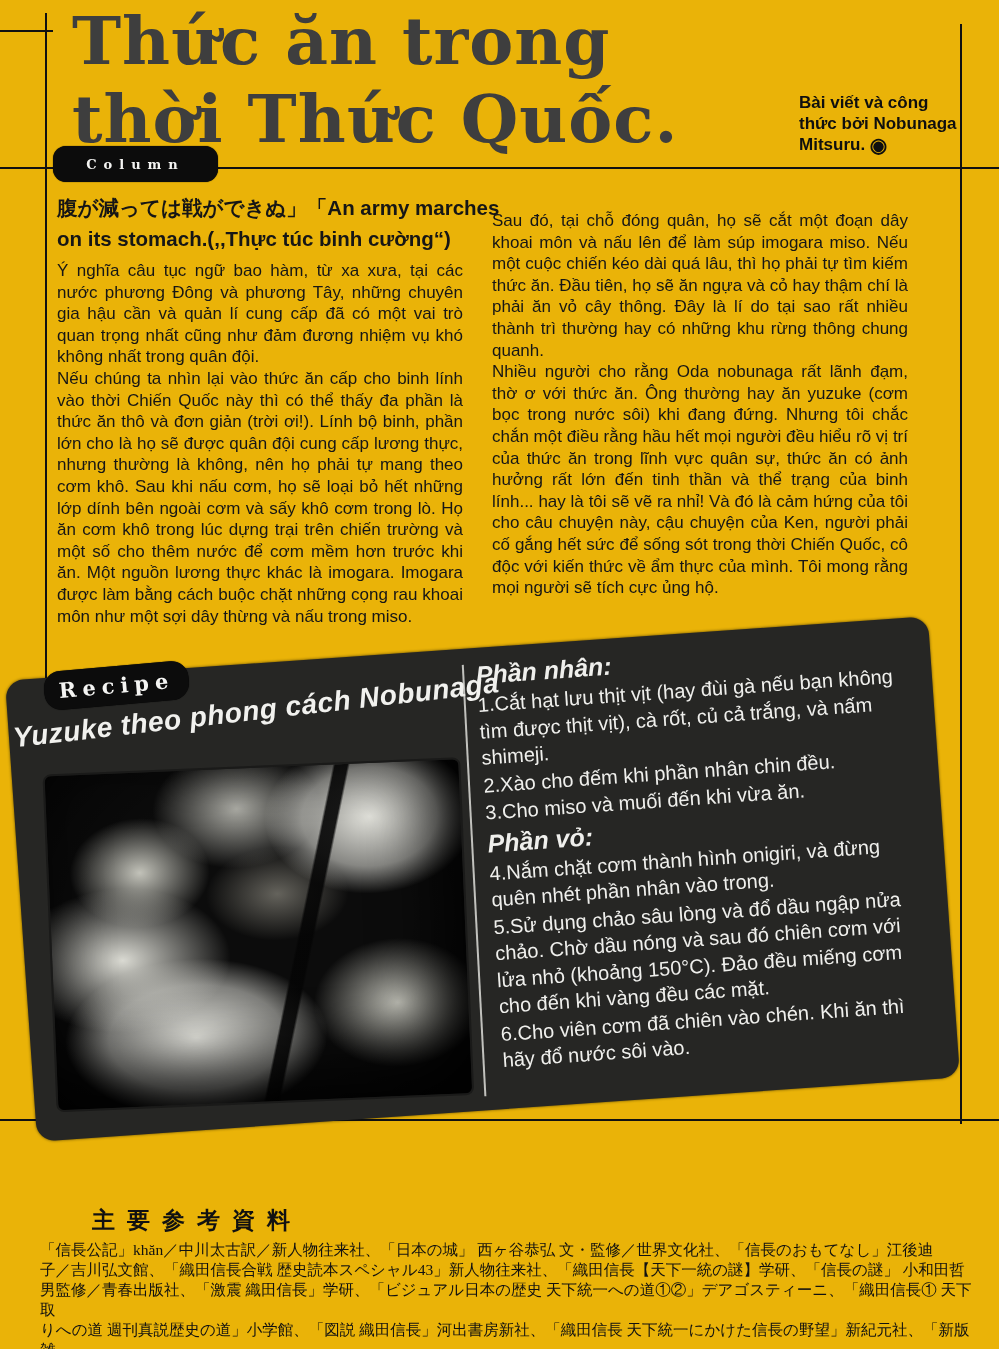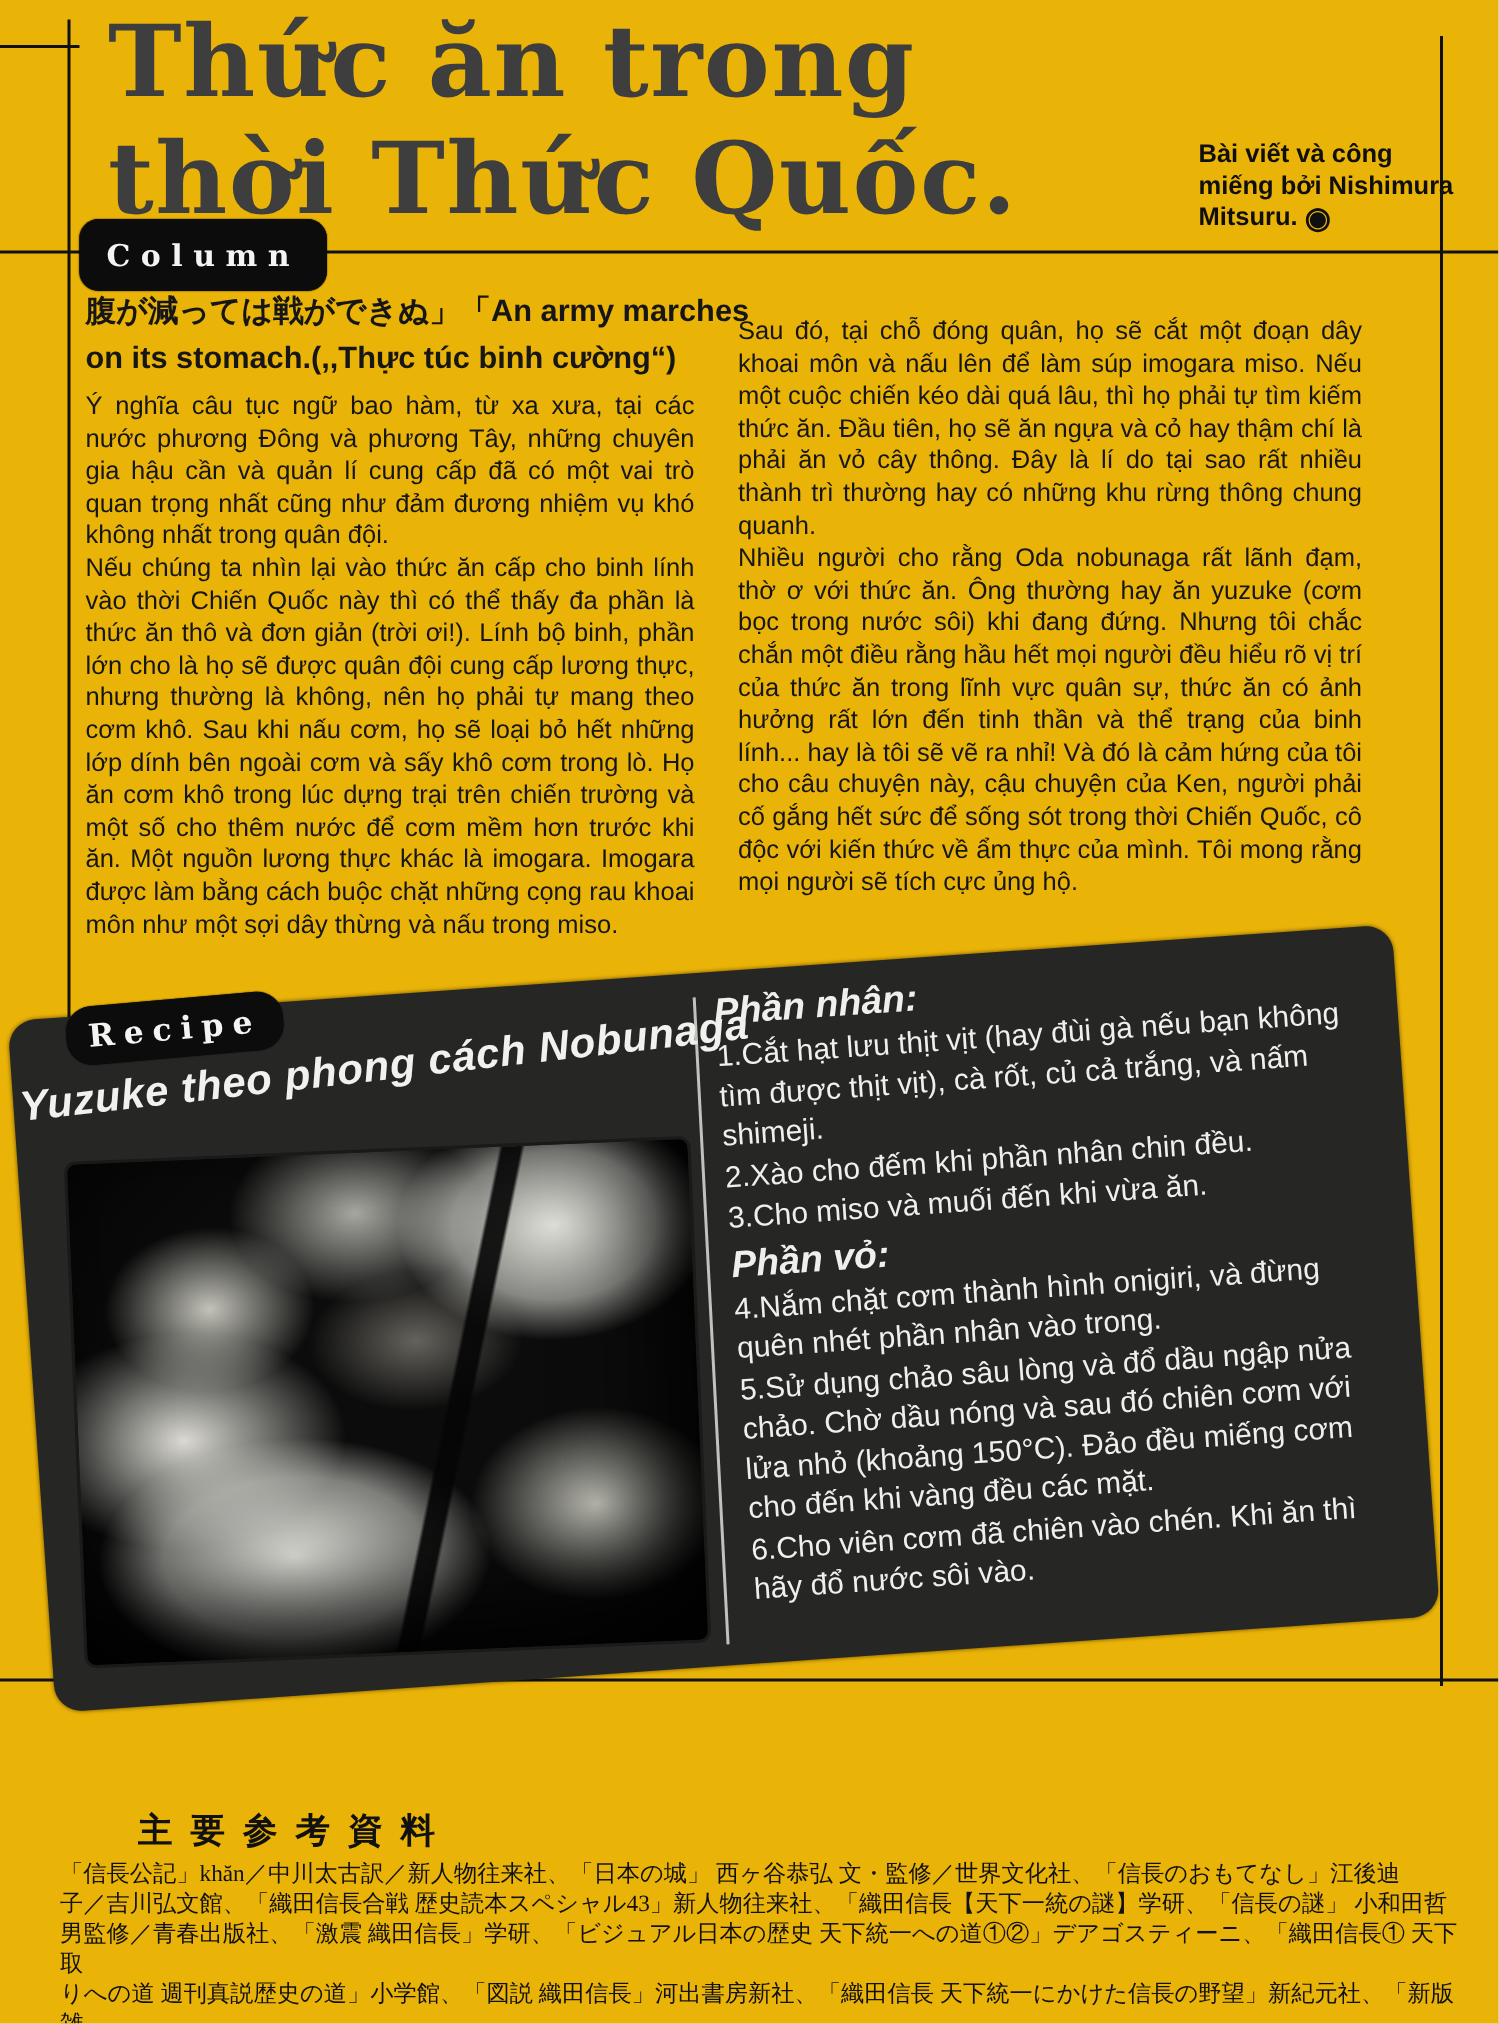--- a/index.html
+++ b/index.html
@@ -20,22 +20,22 @@
     position:absolute;left:799px;top:92px;width:195px;
     font-weight:bold;font-size:17px;line-height:21px;color:#0f0f0f;
   }
   .credit .bullseye{font-size:20px;line-height:1;vertical-align:-2px;}
   .badge{
     position:absolute;background:#0c0c0c;color:#f4f4f2;
     font-family:"DejaVu Serif","Liberation Serif",serif;font-weight:bold;
     display:flex;align-items:center;justify-content:center;
     box-shadow:0 0 1px #000;
   }
-  .badge-column{left:53px;top:146px;width:165px;height:48px;border-radius:13px;
-    font-size:20px;letter-spacing:7px;}
+  .badge-column{left:53px;top:146px;width:165px;height:36px;border-radius:13px;
+    font-size:13px;letter-spacing:7px;}
   .badge-recipe{left:44px;top:666px;width:145px;height:39px;border-radius:17px;
     font-size:21px;letter-spacing:6px;transform:rotate(-5deg);z-index:6;}
   
   .col{position:absolute;top:192px;text-align:justify;
     font-size:17px;line-height:21.6px;color:#161616;}
   .col p{margin:0;}
   .col-left{left:57px;width:406px;}
   .col-right{left:492px;width:416px;margin-top:18px;}
   .proverb{font-weight:bold;font-size:20.5px;line-height:31px;
     text-align:left;margin-bottom:6px;white-space:nowrap;}
@@ -100,21 +100,21 @@
   <div class="fline" style="left:0;top:167px;width:999px;height:2px;"></div>
   <div class="fline" style="left:0;top:1119px;width:999px;height:2px;"></div>
 
   <div class="title">
     <div>Thức ăn trong</div>
     <div>thời Thức Quốc.</div>
   </div>
 
   <div class="credit">
     <div>Bài viết và công</div>
-    <div>miếng bởi Nishimura</div>
+    <div>thức bởi Nobunaga</div>
     <div>
       <span>Mitsuru.</span>
       <span class="bullseye">◉</span>
     </div>
   </div>
 
   <div class="badge badge-column">Column</div>
 
   <div class="col col-left">
     <div class="proverb">

